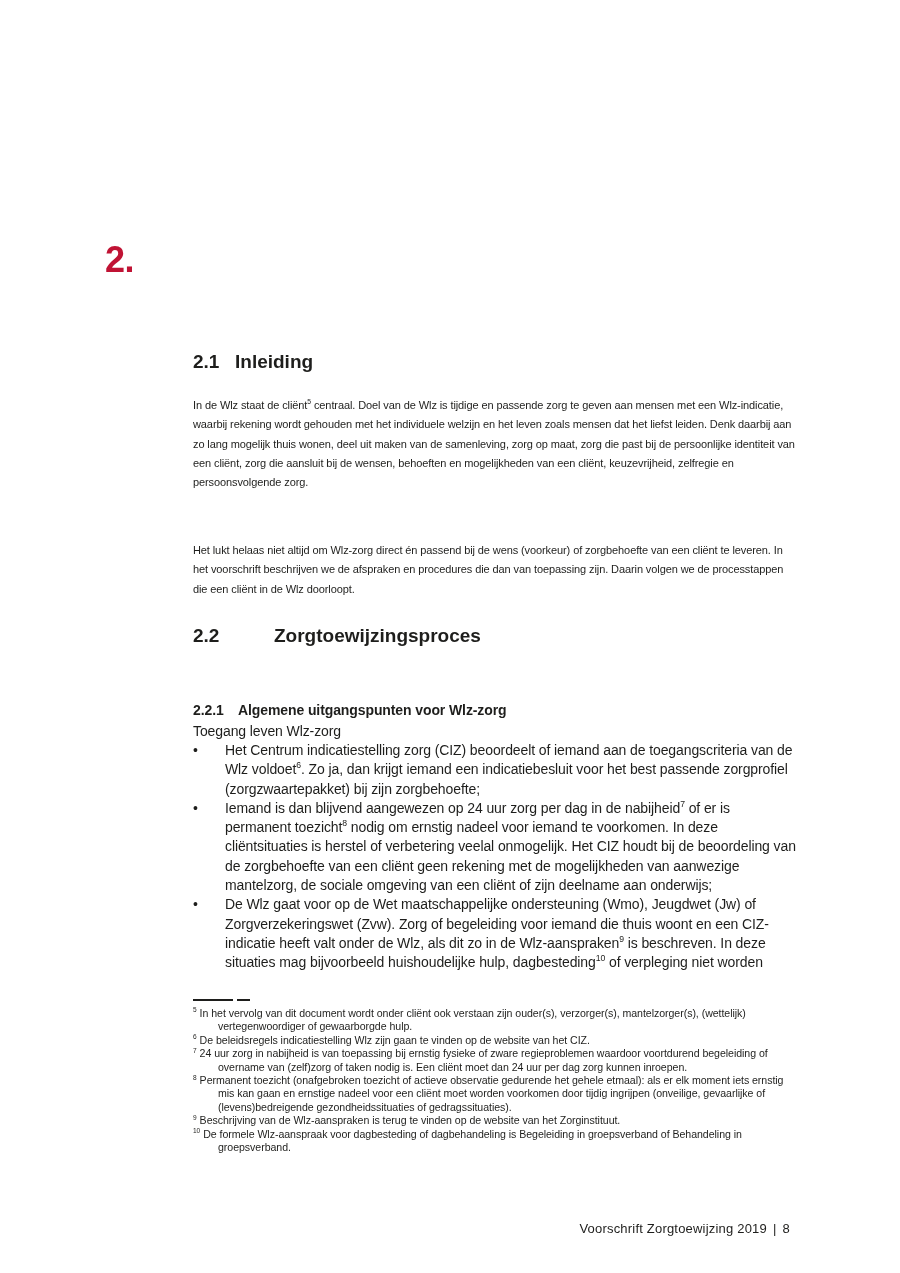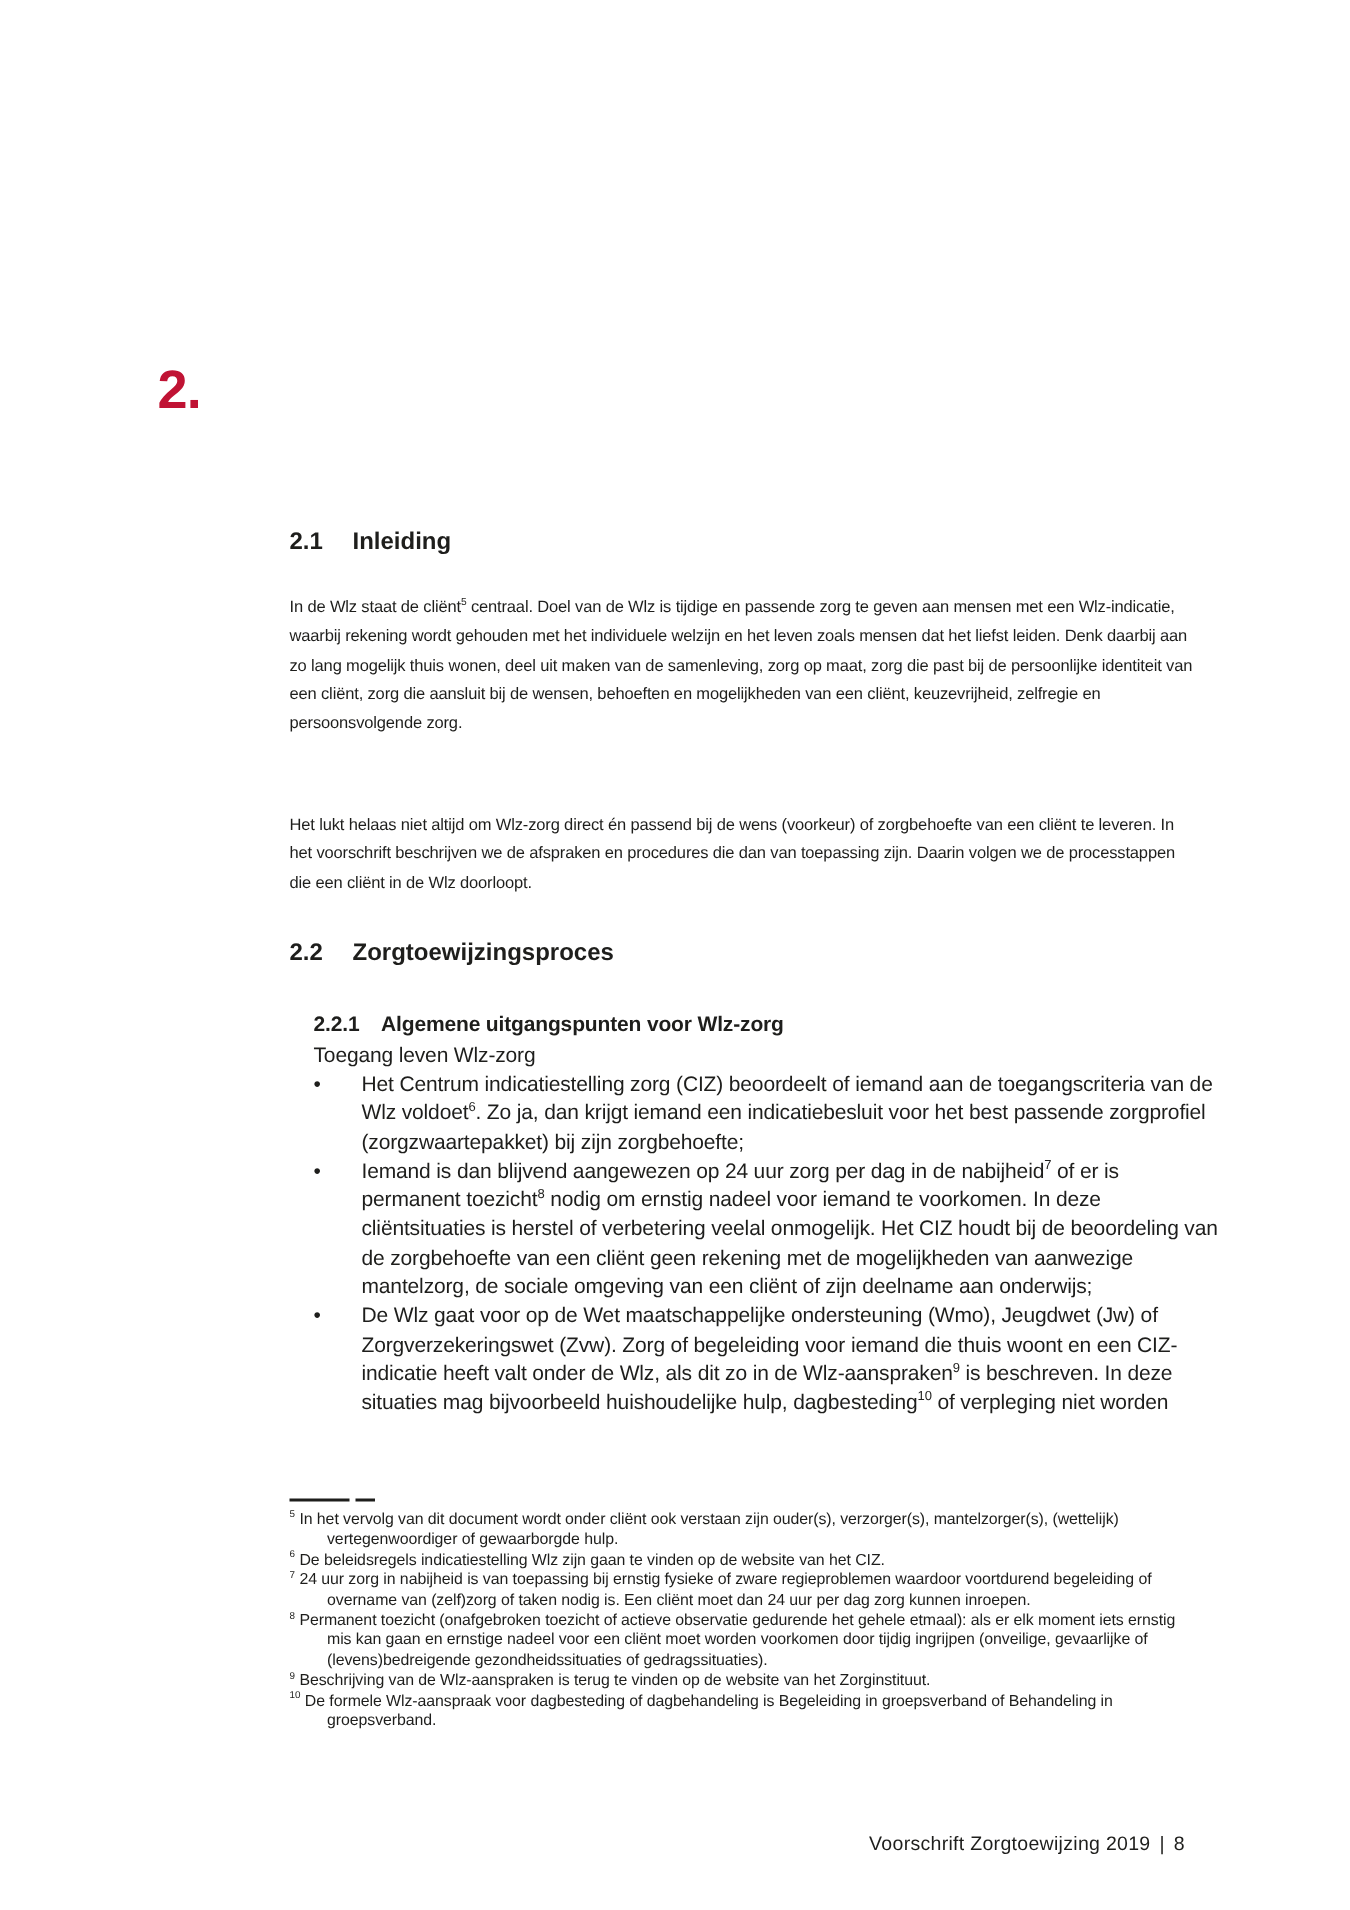--- a/index.html
+++ b/index.html
@@ -30,21 +30,21 @@
   }
   .chapter-heading .num {
     width: 88px;
     flex: 0 0 88px;
   }
   .sec-heading {
     position: absolute;
     left: 193px;
     width: 620px;
     font-weight: bold;
-    font-size: 16px;
+    font-size: 19px;
     line-height: 20px;
     display: flex;
   }
   .sec-heading .num {
     flex: 0 0 42px;
   }
   .body-text {
     position: absolute;
     left: 193px;
     width: 604px;
@@ -147,26 +147,26 @@
 
   <div class="sec-heading" style="top:352px;">
     <span class="num">2.1</span>
     <span>Inleiding</span>
   </div>
 
   <p class="body-text" style="top:396px; margin:0;">In de Wlz staat de cliënt<sup>5</sup> centraal. Doel van de Wlz is tijdige en passende zorg te geven aan mensen met een Wlz-indicatie, waarbij rekening wordt gehouden met het individuele welzijn en het leven zoals mensen dat het liefst leiden. Denk daarbij aan zo lang mogelijk thuis wonen, deel uit maken van de samenleving, zorg op maat, zorg die past bij de persoonlijke identiteit van een cliënt, zorg die aansluit bij de wensen, behoeften en mogelijkheden van een cliënt, keuzevrijheid, zelfregie en persoonsvolgende zorg.</p>
 
   <p class="body-text" style="top:541px; margin:0;">Het lukt helaas niet altijd om Wlz-zorg direct én passend bij de wens (voorkeur) of zorgbehoefte van een cliënt te leveren. In het voorschrift beschrijven we de afspraken en procedures die dan van toepassing zijn. Daarin volgen we de processtappen die een cliënt in de Wlz doorloopt.</p>
 
-  <div class="sec-heading" style="top:626px;">
+  <div class="sec-heading" style="top:626px;gap:39px;">
     <span class="num">2.2</span>
     <span>Zorgtoewijzingsproces</span>
   </div>
 
-  <div class="sub-block" style="top:672px;margin-left:16px;">
+  <div class="sub-block" style="top:700px;">
     <div class="subsec-heading">
       <span class="num">2.2.1</span>
       <span>Algemene uitgangspunten voor Wlz-zorg</span>
     </div>
     <div class="subheading">Toegang leven Wlz-zorg</div>
     <ul class="bullet-list">
       <li class="bullet-item">
         <span class="marker">•</span>
         <span class="btext">Het Centrum indicatiestelling zorg (CIZ) beoordeelt of iemand aan de toegangscriteria van de Wlz voldoet<sup>6</sup>. Zo ja, dan krijgt iemand een indicatiebesluit voor het best passende zorgprofiel (zorgzwaartepakket) bij zijn zorgbehoefte;</span>
       </li>

